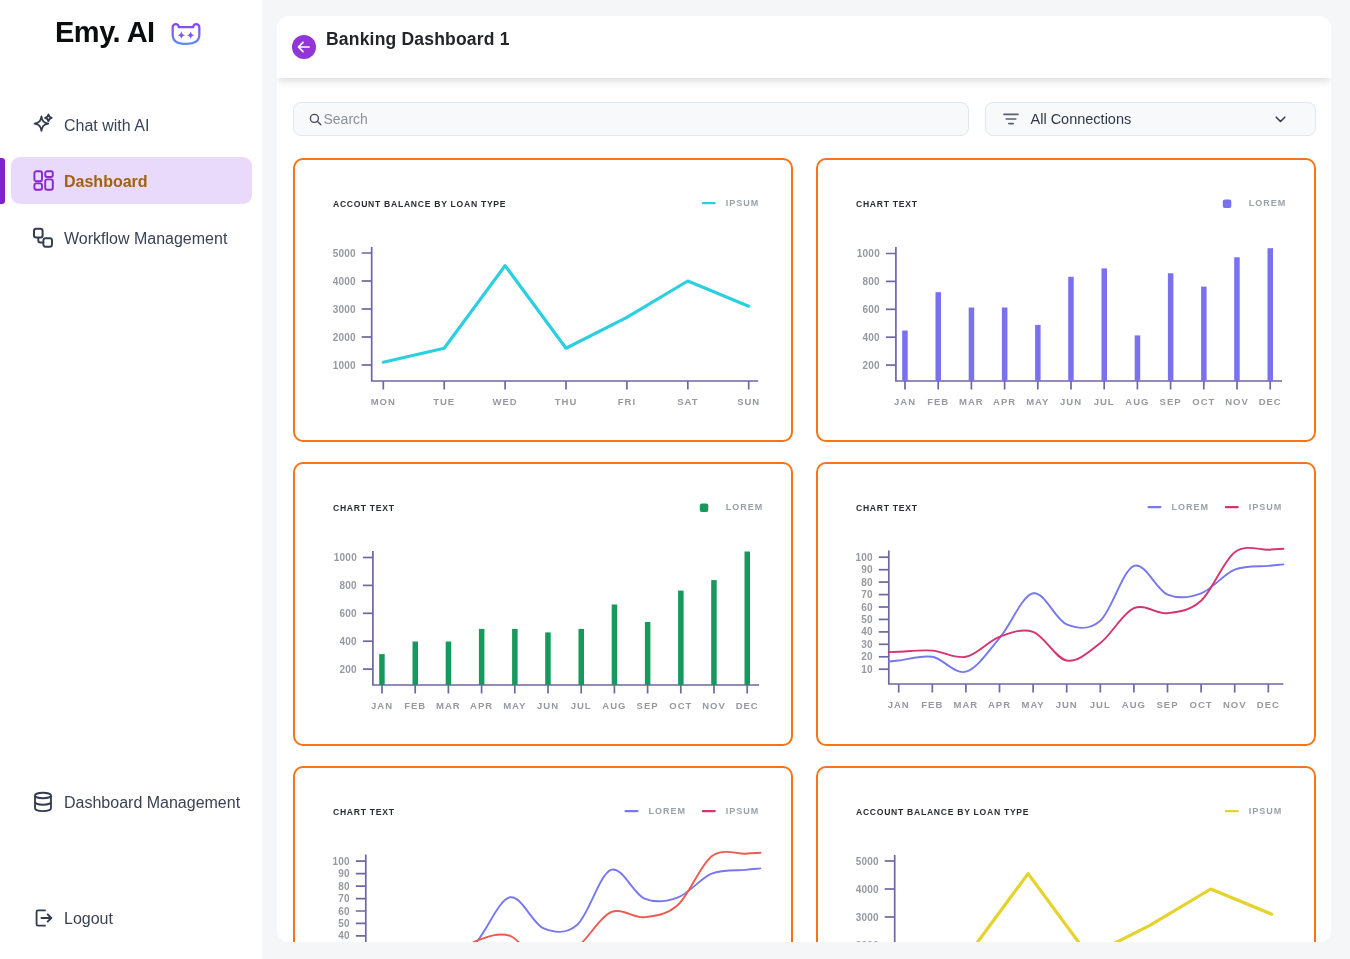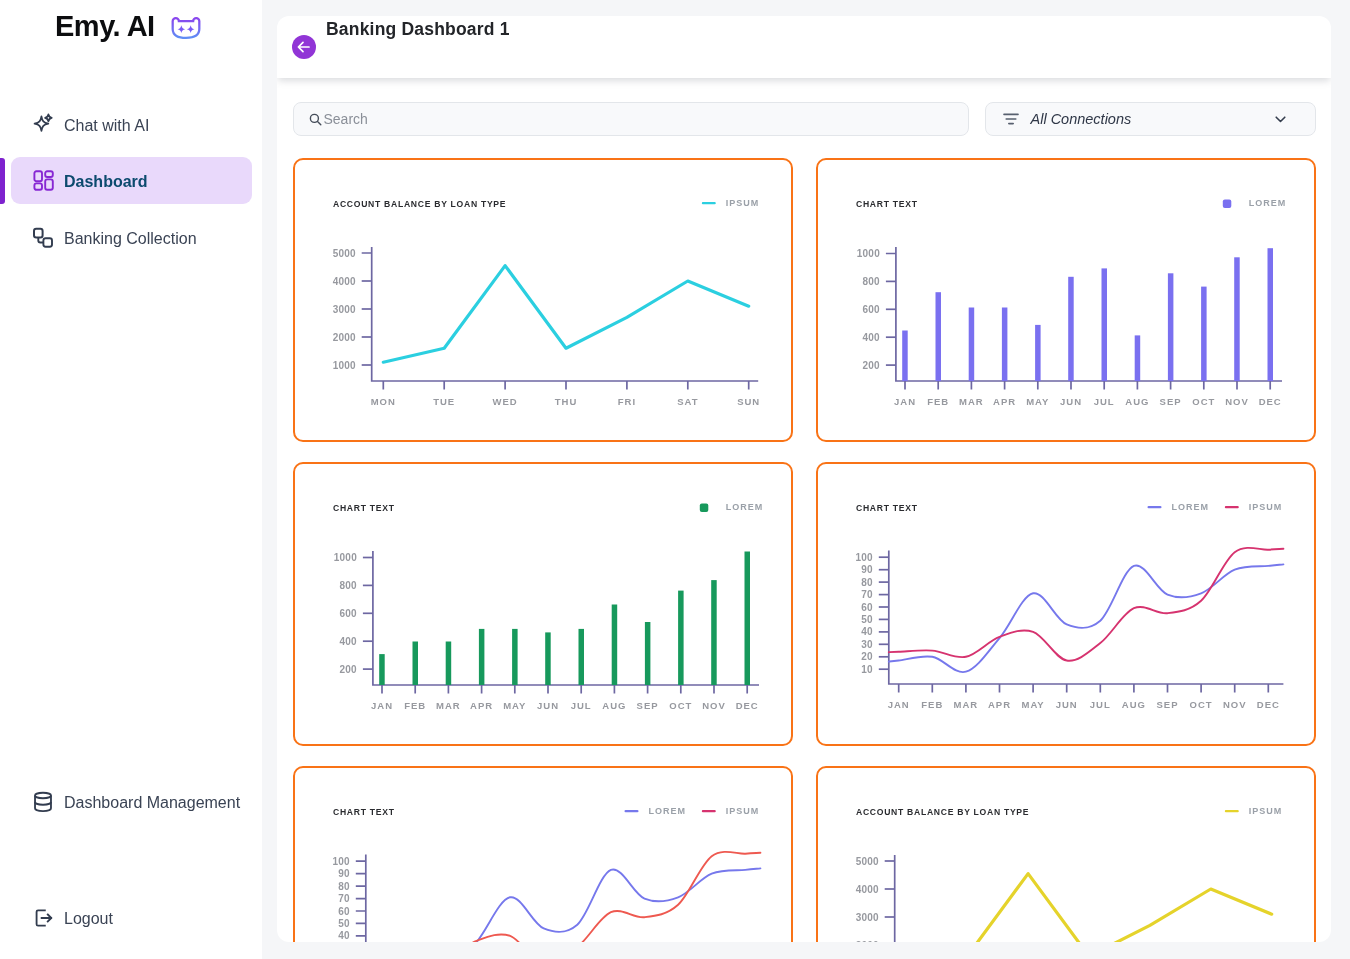--- a/index.html
+++ b/index.html
@@ -1,43 +1,43 @@
 <!DOCTYPE html>
 <html><head><meta charset="utf-8">
 <style>
 * { margin:0; padding:0; box-sizing:border-box; }
 html,body { width:1350px; height:959px; overflow:hidden; background:#f5f6f8;
   font-family:"Liberation Sans", sans-serif; position:relative; }
 #sidebar { position:absolute; left:0; top:0; width:262px; height:959px; background:#fff; }
-.logo { position:absolute; left:55px; top:10px; font-size:29px; font-weight:bold; color:#0c0d0f;
+.logo { position:absolute; left:55px; top:16px; font-size:29px; font-weight:bold; color:#0c0d0f;
   letter-spacing:-0.5px; }
 .logo svg { position:absolute; left:115px; top:5px; }
 .nav-item { position:absolute; left:11px; width:241px; height:47px; display:flex; align-items:center; padding-top:2px;
   color:#3a4354; font-size:16px; }
 .nav-item .ic { width:22px; margin:0 0 0 21px; display:flex; justify-content:center; }
 .nav-item .ic svg { margin-top:-2px; }
 .nav-item .tx { margin-left:10px; }
-.nav-item.active { background:#e9d9fb; border-radius:9px; color:#0c4a6e; font-weight:bold; }
+.nav-item.active { background:#e9d9fb; border-radius:9px; color:#a16207; font-weight:bold; }
 #nav-ind { position:absolute; left:0; top:157.5px; width:4.5px; height:46px; background:#7e22ce;
   border-radius:0 3px 3px 0; }
 #panel { position:absolute; left:277px; top:16px; width:1053.5px; height:925.5px; background:#fff;
   border-radius:12px; overflow:hidden; }
 #phead { position:relative; height:62px; box-shadow:0 4px 7px -1px rgba(95,100,115,0.22); }
 #backbtn { position:absolute; left:14.5px; top:19px; width:24px; height:24px; border-radius:50%;
   background:#9135d6; display:flex; align-items:center; justify-content:center; }
-#ptitle { position:absolute; left:49px; top:3px; font-size:17.5px; font-weight:bold; color:#232529;
+#ptitle { position:absolute; left:49px; top:13px; font-size:17.5px; font-weight:bold; color:#232529;
   letter-spacing:0.2px; }
 .field { position:absolute; top:85.5px; height:34px; background:#f8f9fb; border:1px solid #e3e6ea;
   border-radius:8px; display:flex; align-items:center; }
 #search { left:15.5px; width:676px; }
 #search .ph { color:#8a8f98; font-size:14px; margin-left:2px; }
 #search svg { margin-left:15px; margin-top:1px; }
 #conn { left:707.5px; width:331.5px; }
 #conn svg.f { margin-left:17px; }
-#conn .tx { color:#2f3747; font-size:14.5px; margin-left:12px;font-style:italic; }
+#conn .tx { color:#2f3747; font-size:14.5px; margin-left:12px; }
 #conn svg.c { position:absolute; right:27px; top:9.5px; }
 .card { position:absolute; width:500px; height:284px; background:#fff; border:2px solid #f97316;
   border-radius:10px; }
 </style></head>
 <body>
 <div id="sidebar">
   <div class="logo">Emy. AI<svg width="32" height="25" viewBox="0 0 31 24" fill="none">
 <defs>
           <linearGradient id="rg" x1="0" y1="0" x2="0" y2="1">
 <stop offset="0" stop-color="#8a45ee"></stop>
@@ -70,21 +70,21 @@
       <span class="tx">Dashboard</span>
     </div>
   <div class="nav-item" style="top:214.5px">
       <span class="ic">
         <svg width="22" height="22" viewBox="0 0 22 22" fill="none">
 <rect x="2" y="1.8" width="8.6" height="8.6" rx="2.2" stroke="#323c4f" stroke-width="2"></rect>
 <rect x="11.4" y="11.2" width="8.6" height="8.6" rx="2.2" stroke="#323c4f" stroke-width="1.9"></rect>
 <path d="M6.3 10.4 V13.5 a2 2 0 0 0 2 2 H11.4" stroke="#323c4f" stroke-width="1.9"></path>
 </svg>
       </span>
-      <span class="tx">Banking Collection</span>
+      <span class="tx">Workflow Management</span>
     </div>
   <div class="nav-item" style="top:778.5px">
       <span class="ic">
         <svg width="24" height="24" viewBox="0 0 24 24" fill="none">
 <ellipse cx="12" cy="4.9" rx="8.7" ry="3" stroke="#323c4f" stroke-width="2"></ellipse>
 <path d="M3.3 4.9 V18.9 C3.3 20.6 7.2 22 12 22 C16.8 22 20.7 20.6 20.7 18.9 V4.9" stroke="#323c4f" stroke-width="2"></path>
 <path d="M3.3 11.9 C3.3 13.6 7.2 15 12 15 C16.8 15 20.7 13.6 20.7 11.9" stroke="#323c4f" stroke-width="2"></path>
 </svg>
       </span>
       <span class="tx">Dashboard Management</span>

